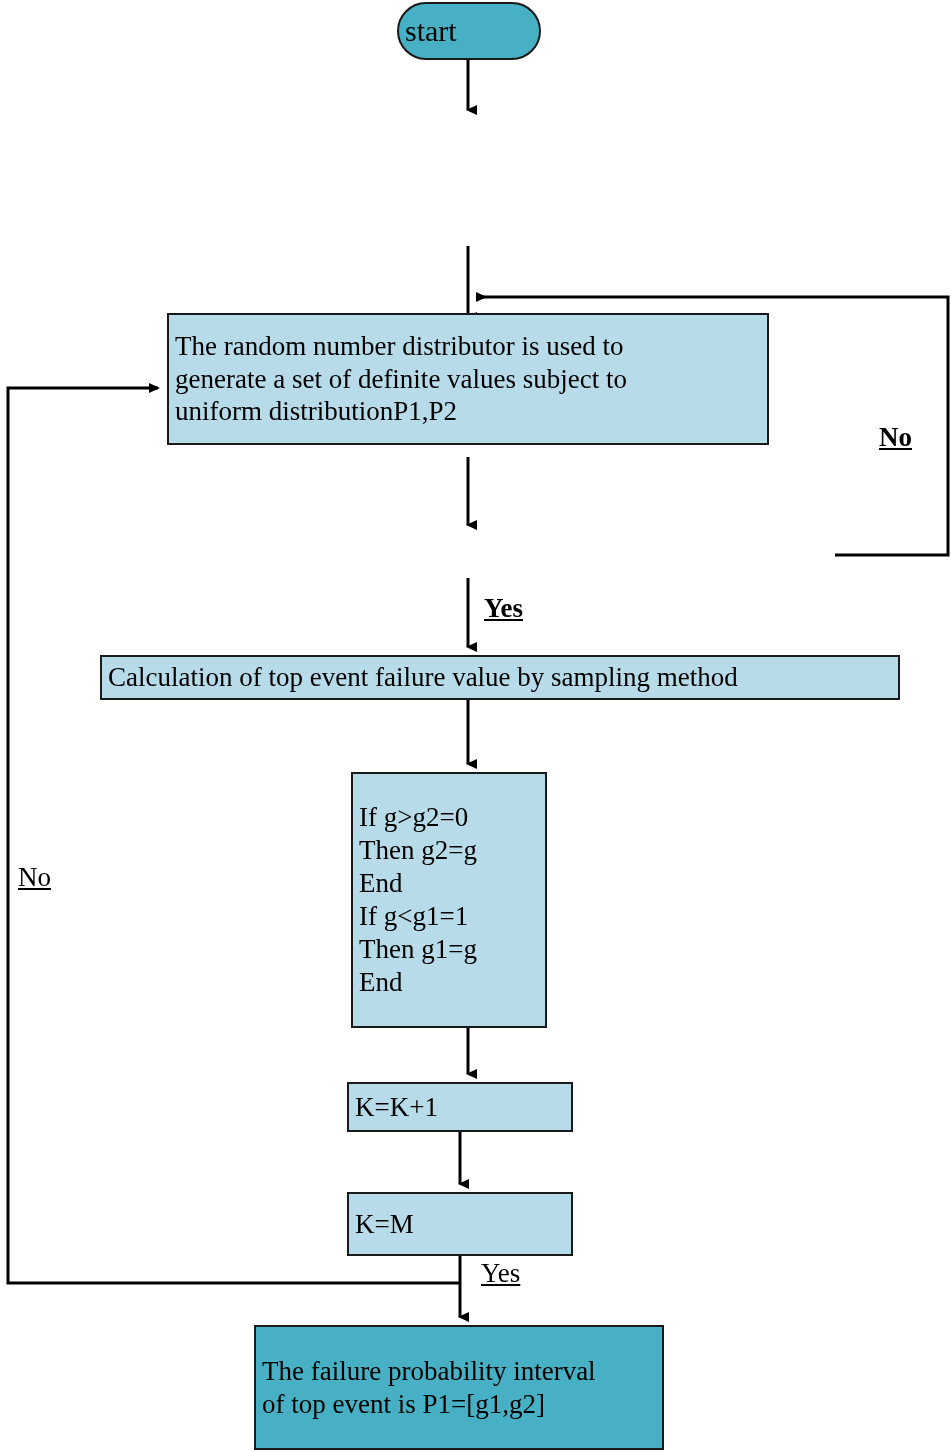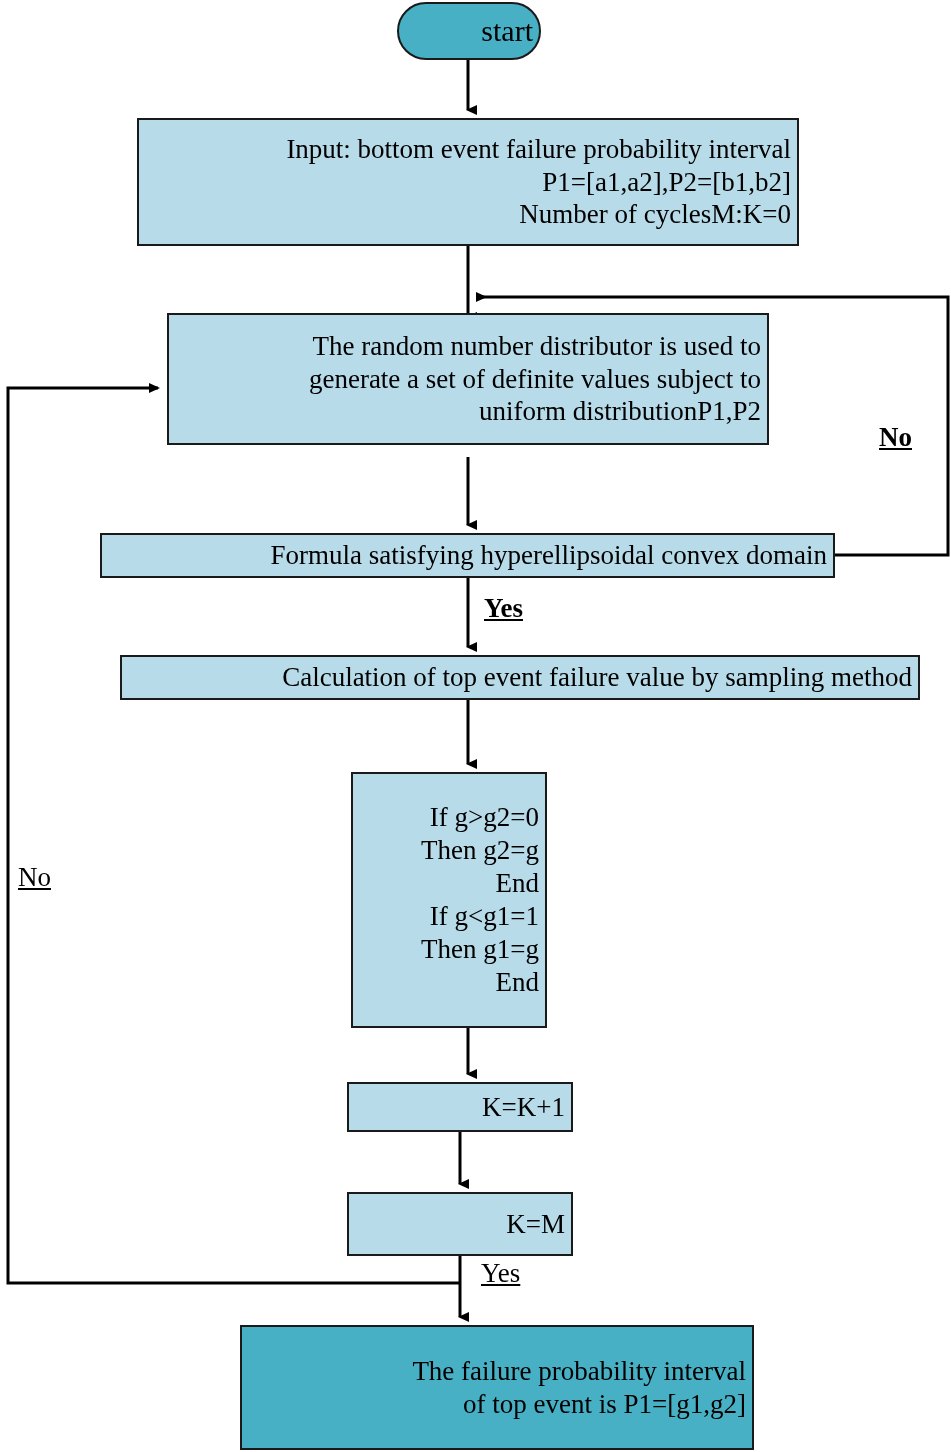--- a/index.html
+++ b/index.html
@@ -26,21 +26,21 @@
     height: 1452px;
     pointer-events: none;
   }
   .node {
     position: absolute;
     box-sizing: border-box;
     border: 2px solid #1a1a1a;
     display: flex;
     align-items: center;
     justify-content: center;
-    text-align: right;
+    text-align: left;
     color: #000000;
     font-family: "Liberation Serif", "DejaVu Serif", serif;
     line-height: 1.22;
     z-index: 2;
   }
   .fill-light { background: #b7dbe8; }
   .fill-dark  { background: #47b0c4; }
   .node.terminator {
     border-radius: 34px;
   }
@@ -59,25 +59,25 @@
     z-index: 3;
     text-decoration: underline;
   }
   .edge-label.bold { font-weight: bold; }
 
   
   #n-start      { left: 397px; top: 2px;    width: 144px; height: 58px;  font-size: 30px; }
   #n-input      { left: 137px; top: 118px;  width: 662px; height: 128px; font-size: 27px; }
   #n-random     { left: 167px; top: 313px;  width: 602px; height: 132px; font-size: 27px; }
   #n-formula    { left: 100px; top: 533px;  width: 735px; height: 45px;  font-size: 27px; }
-  #n-calc       { left: 100px; top: 655px;  width: 800px; height: 45px;  font-size: 27px; margin-left: 20px; }
+  #n-calc       { left: 100px; top: 655px;  width: 800px; height: 45px;  font-size: 27px; }
   #n-cond       { left: 351px; top: 772px;  width: 196px; height: 256px; font-size: 27px; }
   #n-kincr      { left: 347px; top: 1082px; width: 226px; height: 50px;  font-size: 27px; }
   #n-kcheck     { left: 347px; top: 1192px; width: 226px; height: 64px;  font-size: 27px; }
-  #n-end        { left: 240px; top: 1325px; width: 514px; height: 125px; font-size: 27px; }
+  #n-end        { left: 254px; top: 1325px; width: 410px; height: 125px; font-size: 27px; }
 
   #lbl-no-right { left: 879px; top: 422px;  font-size: 27px; }
   #lbl-yes-mid  { left: 484px; top: 593px;  font-size: 27px; }
   #lbl-no-left  { left: 18px;  top: 862px;  font-size: 27px; }
   #lbl-yes-bot  { left: 481px; top: 1258px; font-size: 27px; }
 </style>
 </head>
 <body>
 
 <div id="canvas">
@@ -116,35 +116,27 @@
 
     <path stroke="#000000" stroke-width="3" fill="none" marker-end="url(#arrowLeftHead)" d="M835,555 L948,555 L948,297 L478,297"></path>
 
     <path stroke="#000000" stroke-width="3" fill="none" marker-end="url(#arrowRightHead)" d="M460,1283 L8,1283 L8,388 L158,388"></path>
   </svg>
 
   <div class="node terminator fill-dark" id="n-start">
     <span class="node-text">start</span>
   </div>
 
-  <div class="node fill-light" id="n-input">
-    <span class="node-text">Input: bottom event failure probability interval
-P1=[a1,a2],P2=[b1,b2]
-Number of cyclesM:K=0</span>
-  </div>
 
   <div class="node fill-light" id="n-random">
     <span class="node-text">The random number distributor is used to
 generate a set of definite values subject to
 uniform distributionP1,P2</span>
   </div>
 
-  <div class="node fill-light" id="n-formula">
-    <span class="node-text">Formula satisfying hyperellipsoidal convex domain</span>
-  </div>
 
   <div class="node fill-light" id="n-calc">
     <span class="node-text">Calculation of top event failure value by sampling method</span>
   </div>
 
   <div class="node fill-light" id="n-cond">
     <span class="node-text">If g&gt;g2=0
 Then g2=g
 End
 If g&lt;g1=1

